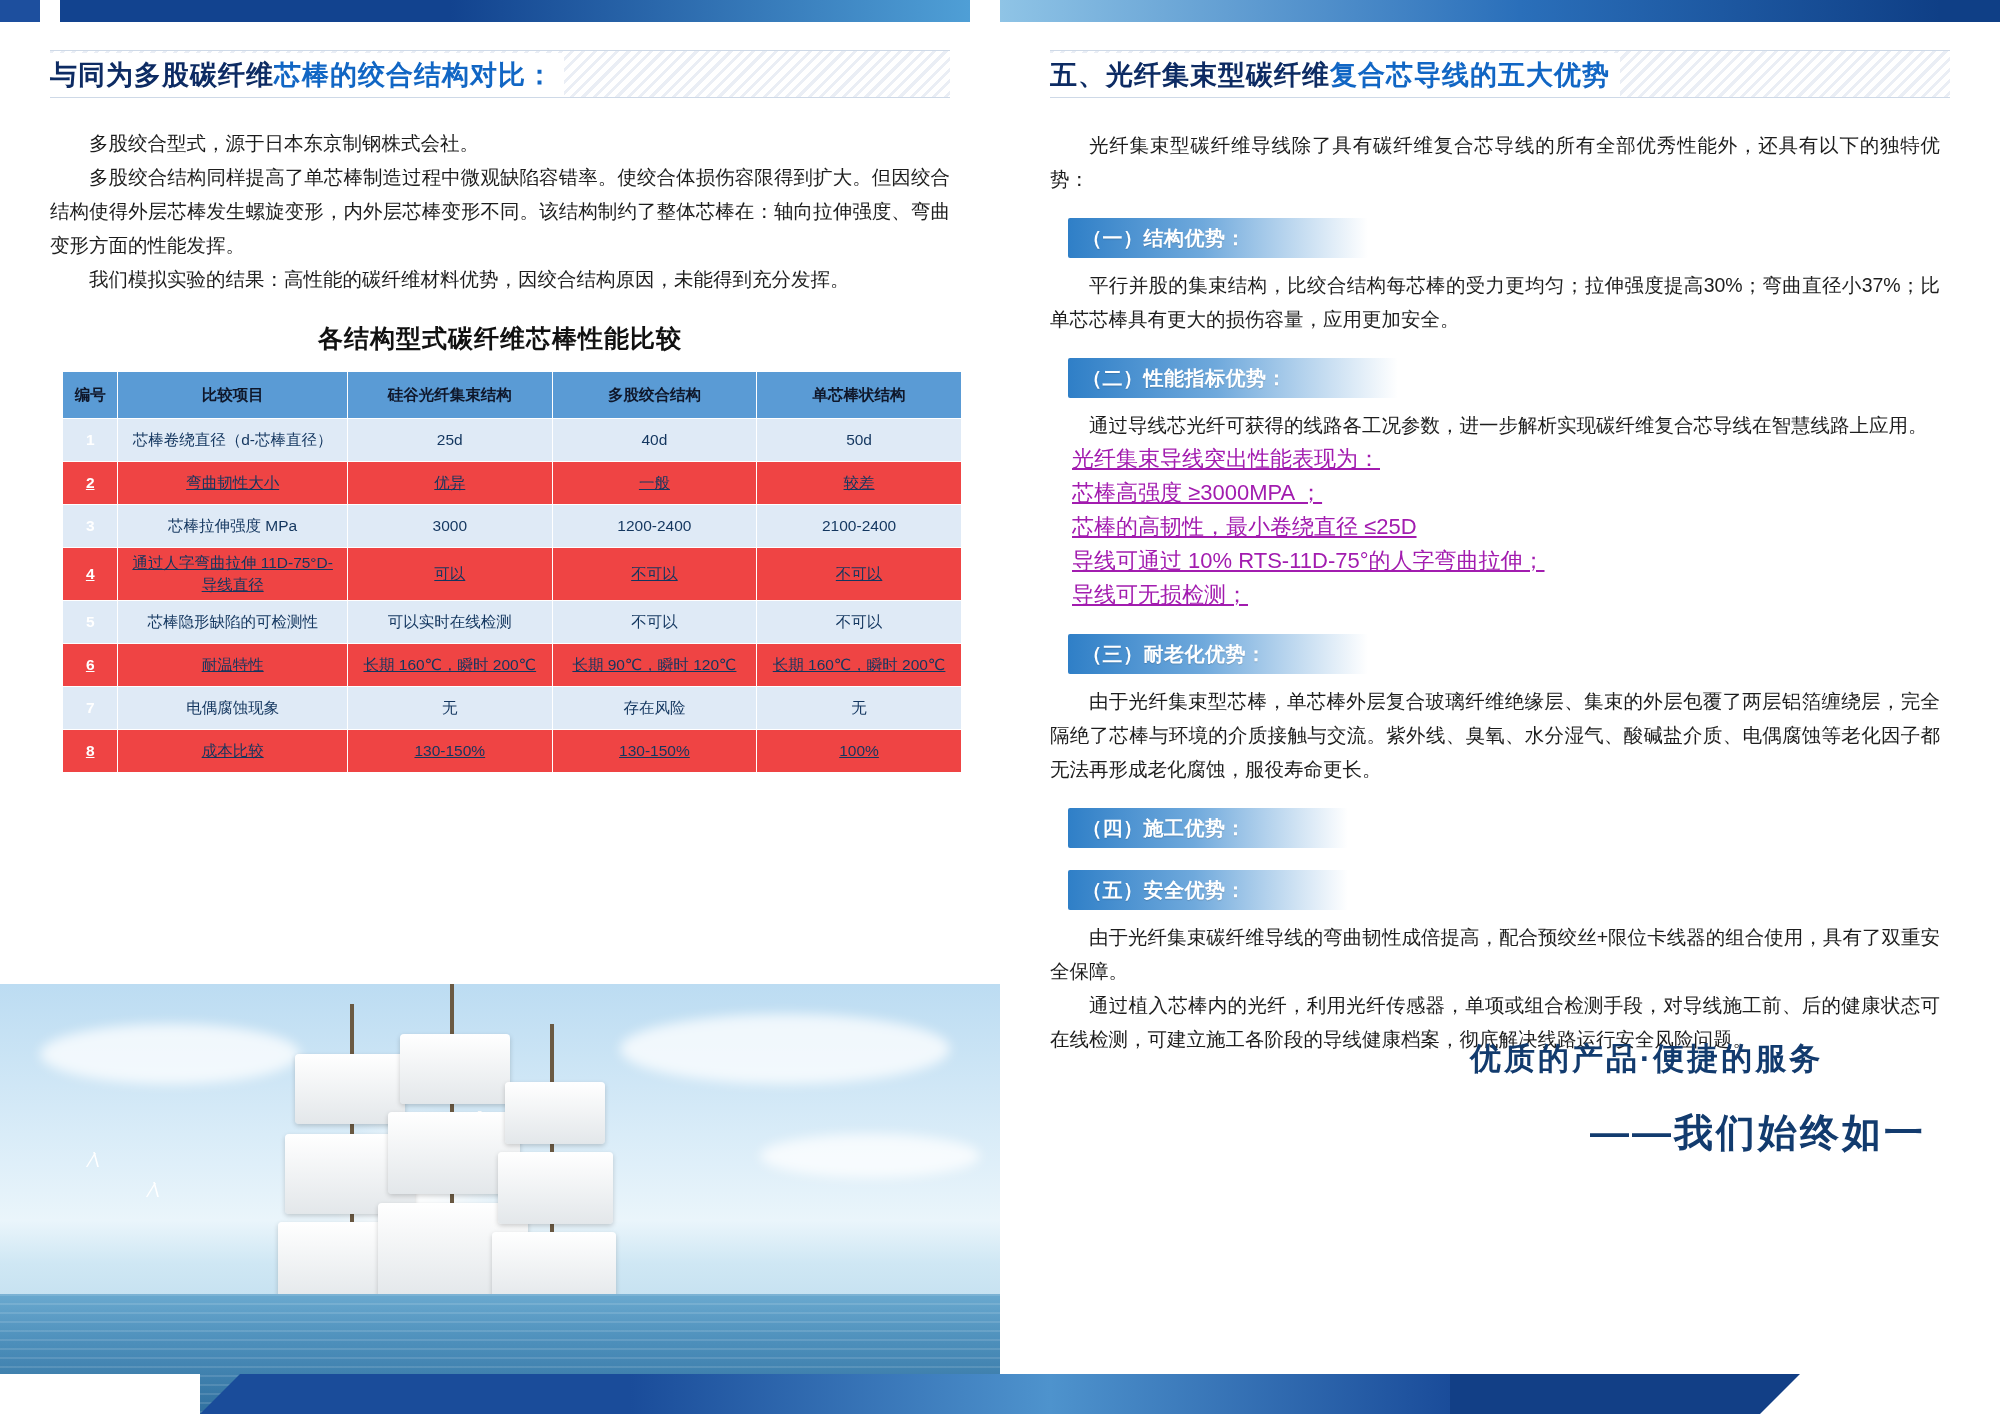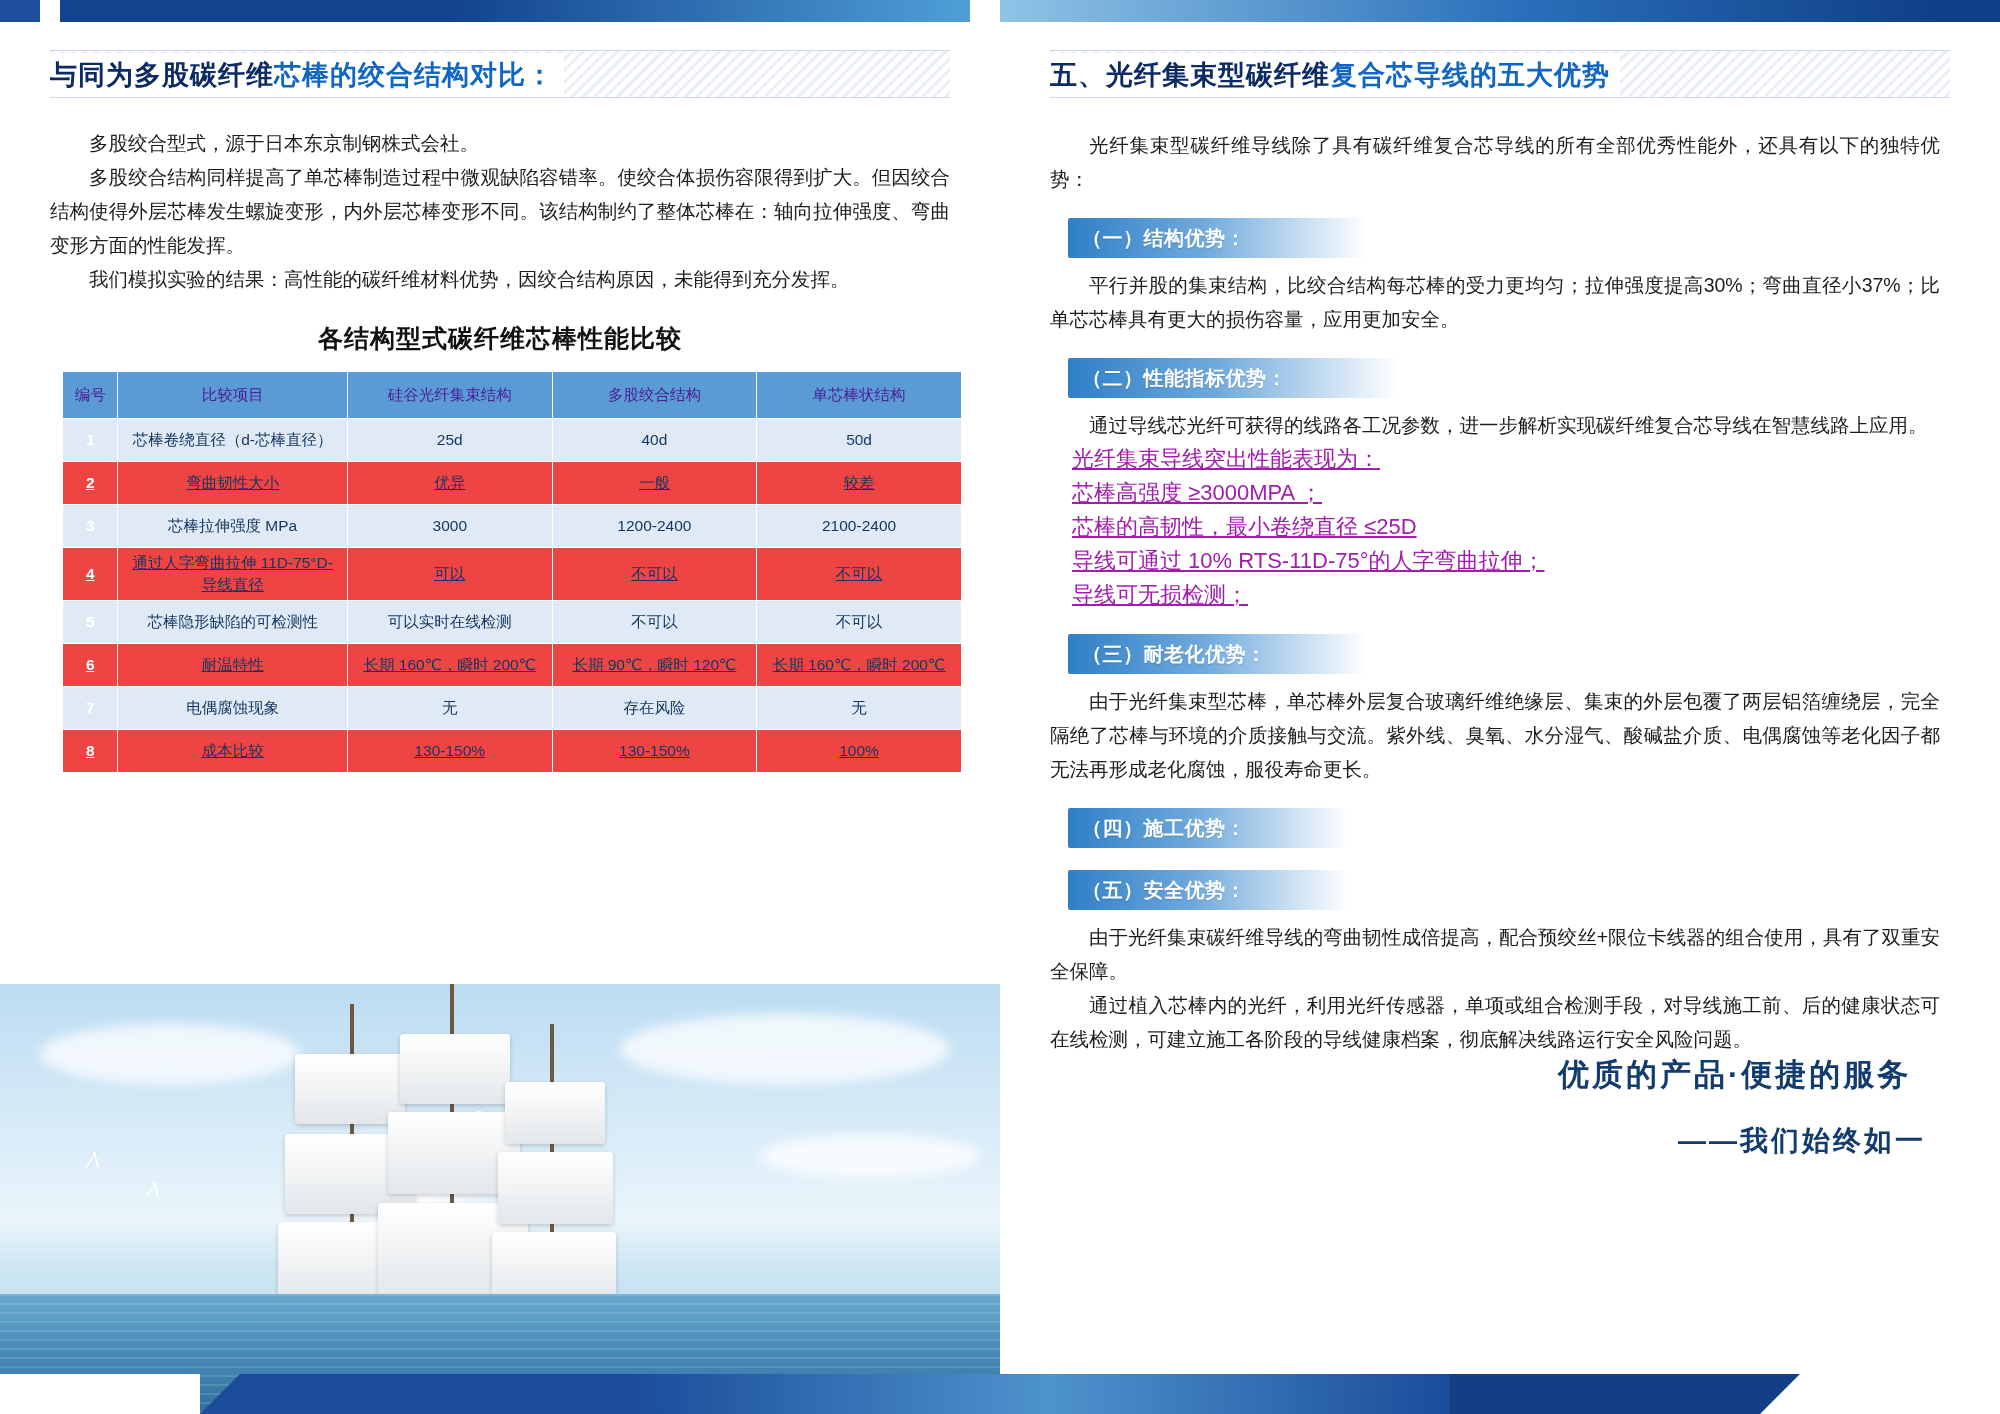--- a/index.html
+++ b/index.html
@@ -51,21 +51,21 @@
   
   .tbl-title{
     text-align:center;font-size:25px;font-weight:bold;color:#111;
     margin:26px 0 16px 0;letter-spacing:1px;
   }
   table.perf{
     border-collapse:collapse;width:900px;margin-left:22px;
     font-size:15.5px;
   }
   table.perf th{
-    background:#5a9bd5;color:#4c1d95;font-weight:normal;
+    background:#5a9bd5;color:#0f172a;font-weight:bold;
     border:1px solid #ffffff;
     height:44px;text-align:center;
   }
   table.perf td{
     border:1px solid #ffffff;
     text-align:center;height:40px;color:#13365f;
   }
   table.perf tr td:first-child{background:#5a9bd5;color:#fff;font-weight:bold;width:54px;}
   table.perf tr.odd td{background:#dfeaf6;}
   table.perf tr.even td{background:#ef4444;text-decoration:underline;}
@@ -93,21 +93,21 @@
     text-indent:1em;
     text-decoration:underline;
   }
 
   
   .slogan{
     position:absolute;right:74px;bottom:150px;text-align:left;
     color:#123b6e;
   }
   .slogan .l1{font-size:31px;letter-spacing:3px;font-weight:bold;}
-  .slogan .l2{font-size:28px;letter-spacing:3px;margin-top:26px;margin-left:120px;font-weight:bold;}
+  .slogan .l2{font-size:39px;letter-spacing:3px;margin-top:26px;margin-left:120px;font-weight:bold;}
 
   
   .photo{
     position:absolute;left:0;bottom:0;width:1000px;height:430px;
     overflow:hidden;
   }
   .sky{
     position:absolute;inset:0;
     background:linear-gradient(#bcdcf2 0%,#d9ecf8 35%,#eaf5fb 55%,#cfe7f4 65%,#a9cfe6 100%);
   }

